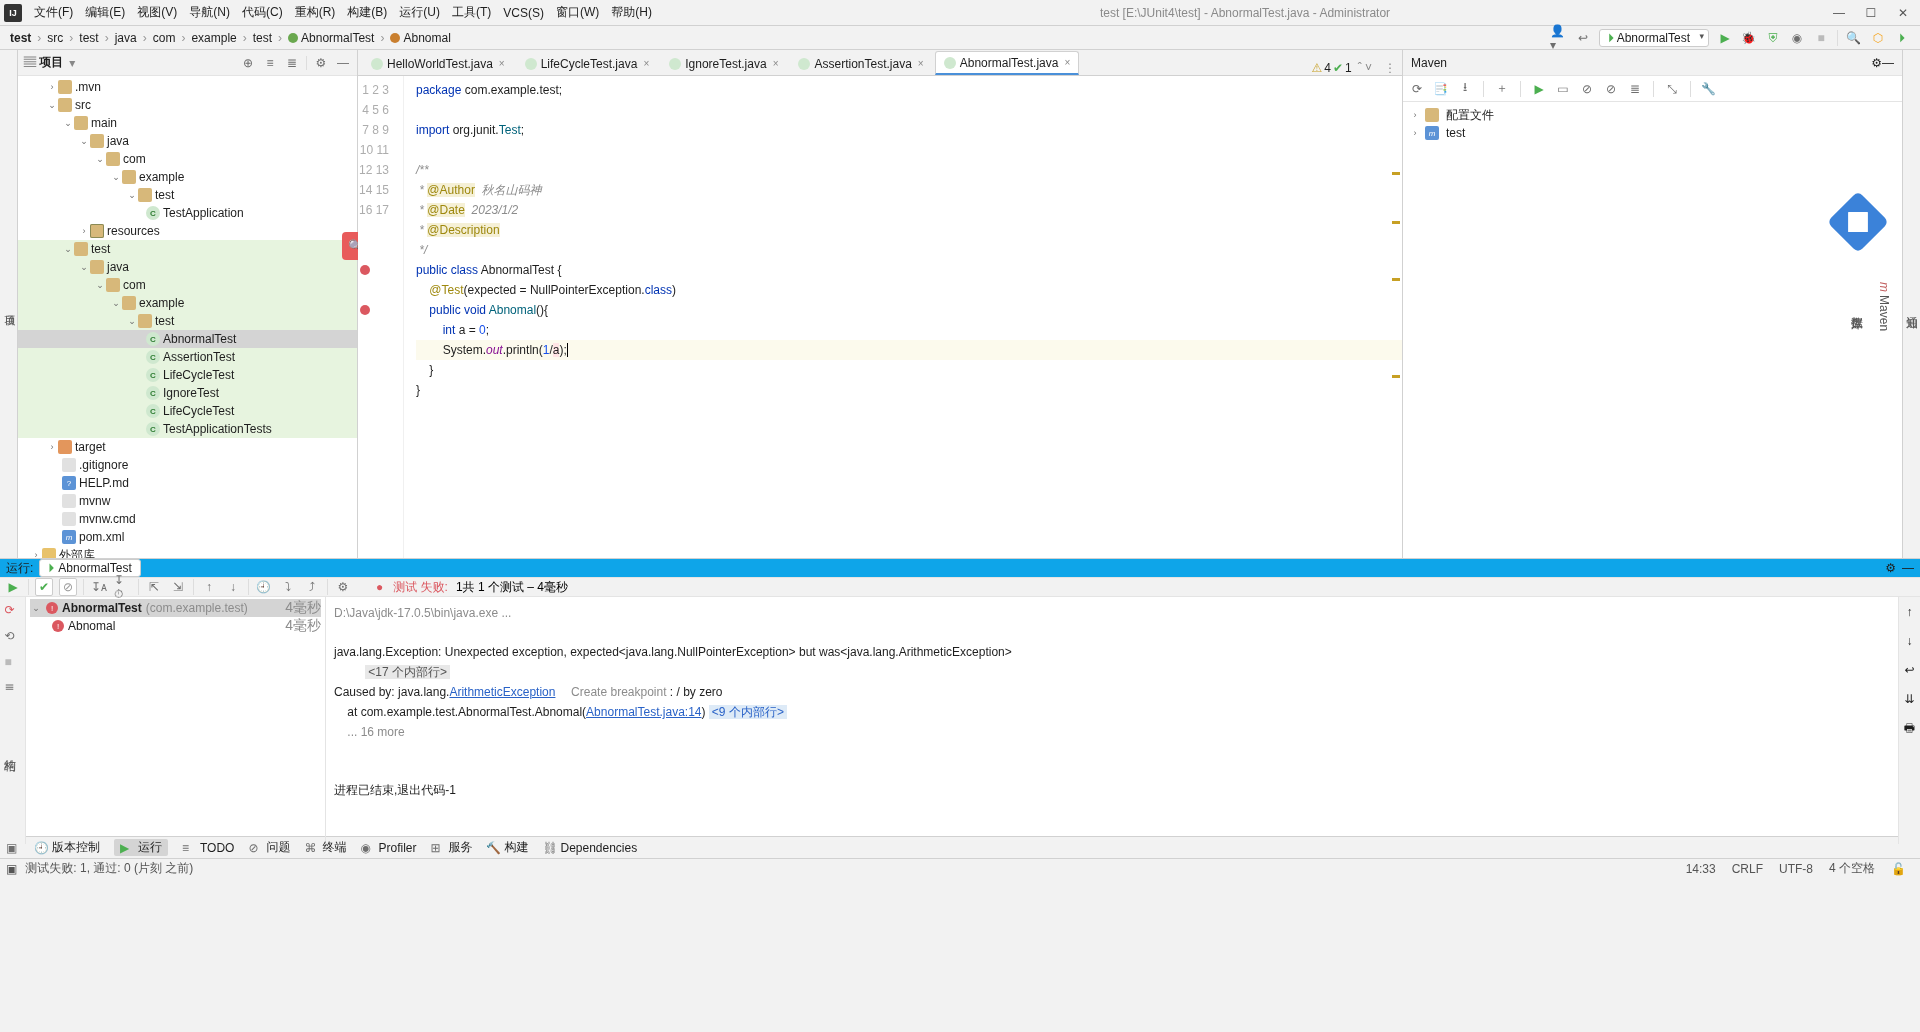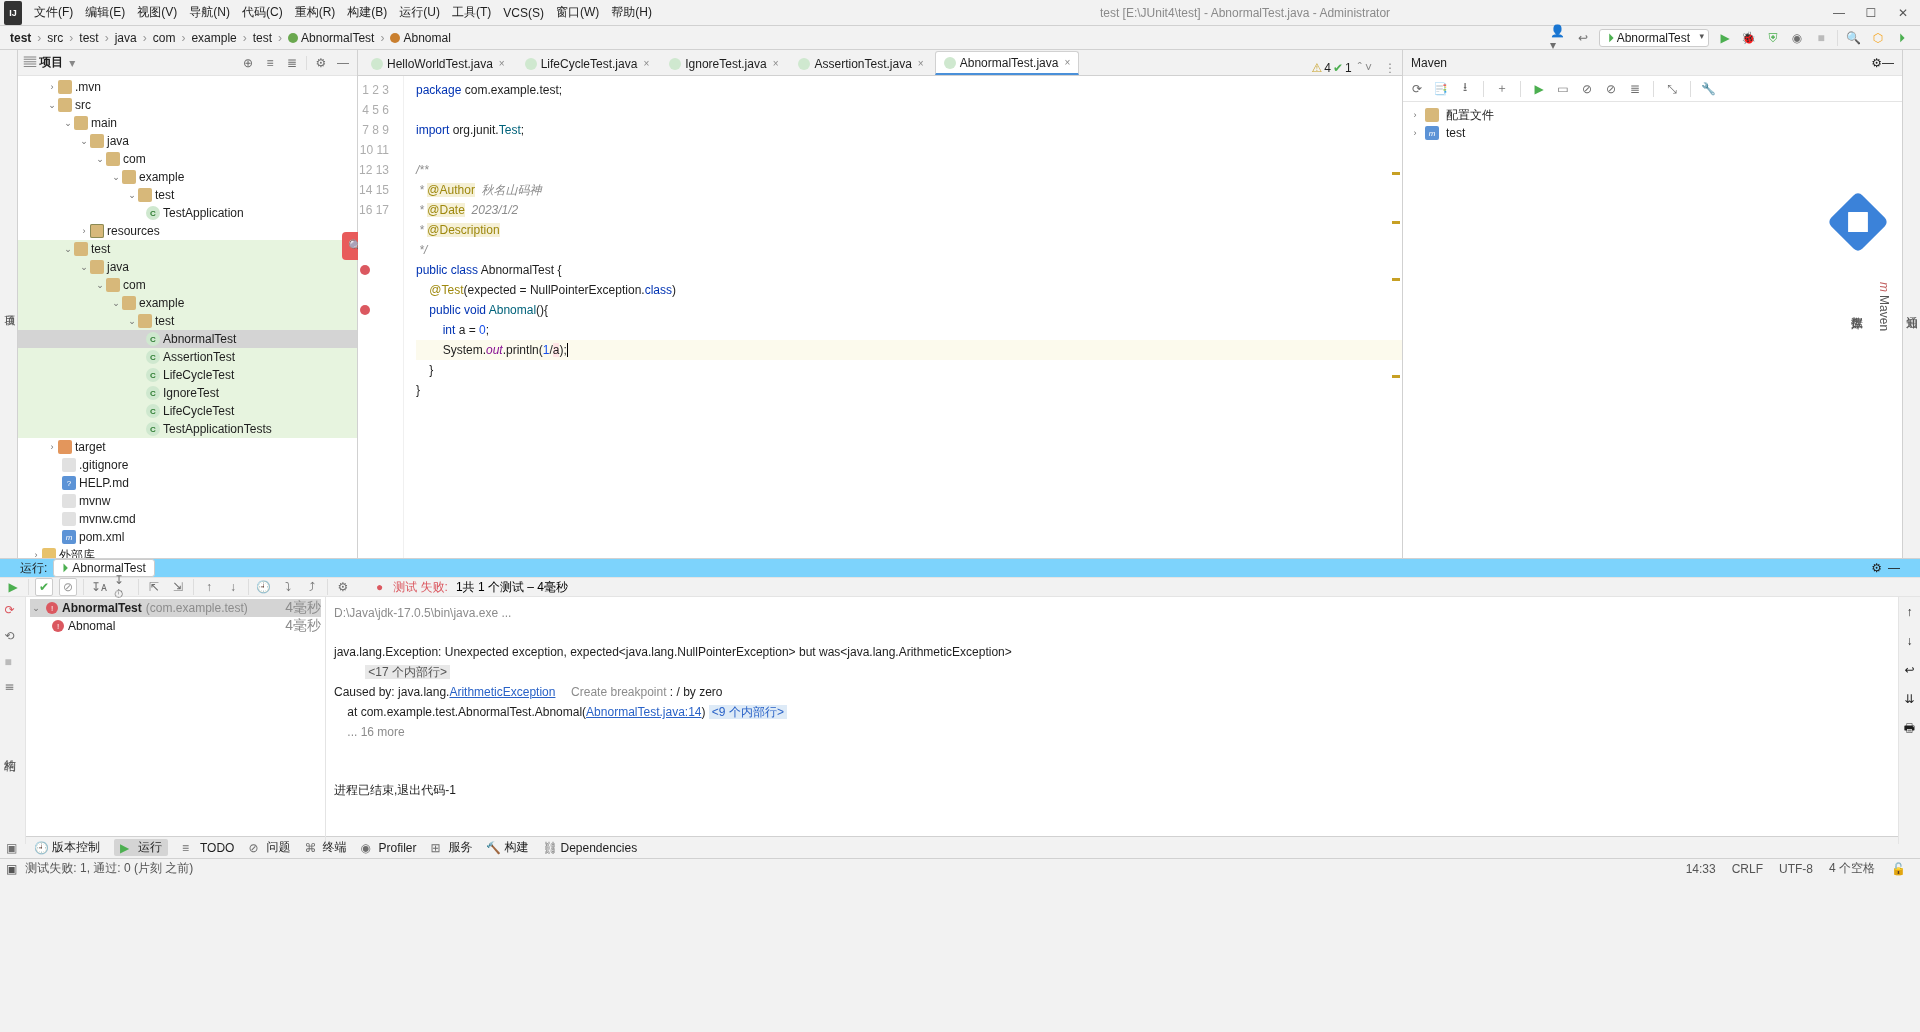--- a/index.html
+++ b/index.html
@@ -1,20 +1,20 @@
 <!DOCTYPE html>
 <html><head>
 <meta charset="utf-8">
 <style>
 * { margin:0; padding:0; box-sizing:border-box; font-family:"Microsoft YaHei",Arial,sans-serif; font-size:12px; }
 body { background:#f2f2f2; color:#1e1e1e; overflow:hidden; width:1920px; height:1032px; position:relative; }
 
 
 .titlebar { height:26px; background:#f2f2f2; display:flex; align-items:center; padding:0 4px; border-bottom:1px solid #d1d1d1; }
-.titlebar .logo { width:18px; height:24px; background:#333; color:#fff; display:flex; align-items:center; justify-content:center; font-size:9px; font-weight:bold; border-radius:2px; margin-right:6px;}
+.titlebar .logo { width:18px; height:18px; background:#333; color:#fff; display:flex; align-items:center; justify-content:center; font-size:9px; font-weight:bold; border-radius:2px; margin-right:6px;}
 .titlebar .menu-item { padding:0 6px; cursor:default; }
 .titlebar .center-title { flex:1; text-align:center; color:#8a8a8a; font-size:12px; }
 .titlebar .win-btns { display:flex; gap:18px; padding-right:6px; }
 .titlebar .win-btn { width:14px; text-align:center; color:#555; }
 
 
 .navbar { height:24px; background:#f2f2f2; display:flex; align-items:center; padding:0 6px; border-bottom:1px solid #d1d1d1; }
 .crumb { padding:0 4px; color:#1e1e1e; }
 .crumb-sep { color:#999; padding:0 2px; }
 .crumb .ci { display:inline-block; width:10px; height:10px; border-radius:50%; background:#6aa84f; margin-right:3px; vertical-align:middle;}
@@ -94,21 +94,21 @@
 .maven-tb{ height:26px; border-bottom:1px solid #e4e4e4; display:flex; align-items:center; gap:8px; padding:0 6px;}
 .maven-tb .ic{ width:16px; height:16px; color:#6e6e6e; display:flex; align-items:center; justify-content:center;}
 .maven-tb .sep{ width:1px; height:16px; background:#ddd; margin:0 2px;}
 .maven-tree{ padding:4px 6px;}
 .maven-tree .row{ height:18px; display:flex; align-items:center; gap:4px;}
 .maven-logo{ position:absolute; right:40px; top:200px; width:44px; height:44px; background:#3b82d9; transform:rotate(45deg); border-radius:6px;}
 .maven-logo::after{ content:""; position:absolute; inset:8px; background:#fff; clip-path:polygon(50% 0,100% 50%,50% 100%,0 50%);}
 
 
 .run-panel { height:278px; border-top:1px solid #d1d1d1; display:flex; flex-direction:column; background:#fff;}
-.run-hd{ height:22px; background:#7dd3fc; border-bottom:1px solid #e4e4e4; display:flex; align-items:center; padding:0 20px; gap:6px;}
+.run-hd{ height:22px; background:#0ea5e9; border-bottom:1px solid #e4e4e4; display:flex; align-items:center; padding:0 6px; gap:6px;}
 .run-hd .pill{ background:#fff; border:1px solid #ccc; border-radius:3px; padding:0 8px; display:flex; align-items:center; gap:4px; height:18px;}
 .run-hd .sp{flex:1;}
 .run-tb{ height:24px; background:#f2f2f2; border-bottom:1px solid #e4e4e4; display:flex; align-items:center; padding:0 4px; gap:6px;}
 .run-tb .ic{ width:18px; height:18px; color:#6e6e6e; display:flex; align-items:center; justify-content:center;}
 .run-tb .ic.green{color:#4caf50;}
 .run-tb .ic.boxed{ border:1px solid #ccc; border-radius:2px; background:#fff;}
 .run-tb .sep{ width:1px; height:16px; background:#ddd;}
 .run-tb .status-text{ color:#db5860; margin-left:4px;}
 .run-tb .status-sub{ color:#000000; margin-left:2px;}
 .run-body{ flex:1; display:flex;}

